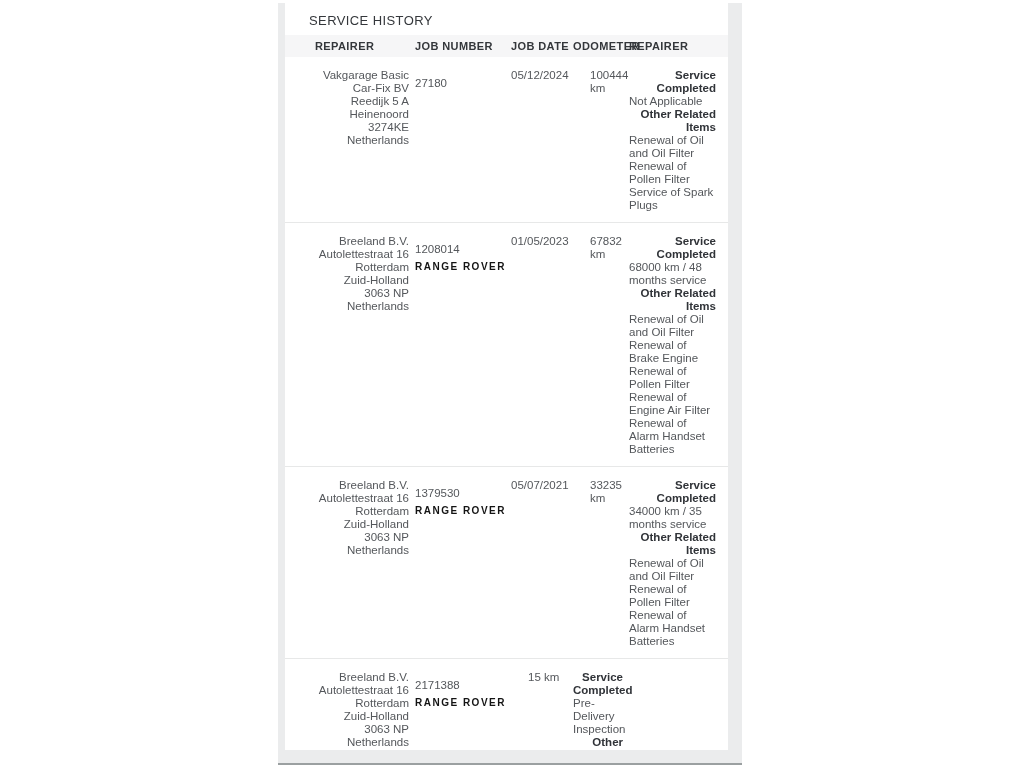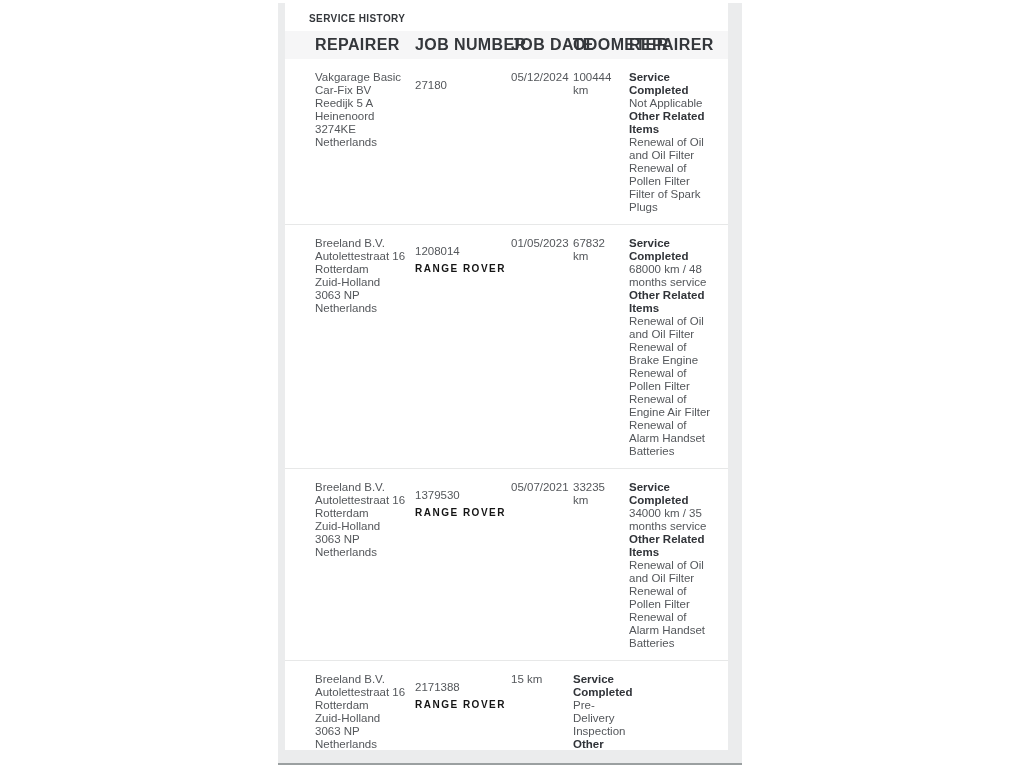--- a/index.html
+++ b/index.html
@@ -19,66 +19,67 @@
   }
   .card {
     position: absolute;
     left: 7px; top: 0px;
     width: 443px; height: 747px;
     background: #ffffff;
     overflow: hidden;
   }
   .card-title {
     padding: 10px 0 0 24px;
-    font-size: 10px;
-    font-weight: bold;
+    font-size: 13px;
+    font-weight: normal;
     letter-spacing: 0.4px;
     color: #34373b;
   }
   .thead {
     margin-top: 7px;
     background: #f6f6f7;
     display: grid;
     grid-template-columns: 100px 96px 62px 56px 1fr;
     padding: 5px 6px 5px 30px;
     align-items: center;
   }
   .thead .col-h {
-    font-size: 16px;
+    font-size: 11px;
     font-weight: bold;
     letter-spacing: 0.4px;
     color: #34373b;
     white-space: nowrap;
   }
   .trow {
     display: grid;
     grid-template-columns: 100px 96px 62px 56px 1fr;
     padding: 12px 6px 10px 30px;
     font-size: 11.5px;
     line-height: 13px;
     color: #54575b;
   }
   .trow + .trow { border-top: 1px solid #e7e8e8; }
   .cell { padding-right: 6px; }
-  .repairer-line { line-height: 13px; }
+  .repairer-line { line-height: 13px; text-align: right; }
   .job-number { line-height: 13px; margin-top: 8px; }
   .brand-logo {
     margin-top: 4px;
     font-size: 10px;
     font-weight: bold;
     letter-spacing: 1.5px;
     color: #141414;
     white-space: nowrap;
   }
   .brand-logo:empty { display: none; }
-  .odo-line { line-height: 13px; }
+  .odo-line { line-height: 13px; margin-left: 17px; }
   .detail-item { line-height: 13px; }
   .detail-item.bold {
     font-weight: bold;
     color: #303338;
+    text-align: right;
   }
 </style>
 </head>
 <body>
 
 <div class="panel">
   <div class="card">
 
     <div class="card-title">SERVICE HISTORY</div>
 
@@ -108,21 +109,21 @@
     <div class="cell odometer">
             <div class="odo-line">100444</div>
             <div class="odo-line">km</div>
           </div>
     <div class="cell details">
             <div class="detail-item bold">Service Completed</div>
             <div class="detail-item">Not Applicable</div>
             <div class="detail-item bold">Other Related Items</div>
             <div class="detail-item">Renewal of Oil and Oil Filter</div>
             <div class="detail-item">Renewal of Pollen Filter</div>
-            <div class="detail-item">Filter of Spark Plugs</div>
+            <div class="detail-item">Service of Spark Plugs</div>
           </div>
   </div>
 
   <div class="trow">
     <div class="cell repairer">
             <div class="repairer-line">Breeland B.V.</div>
             <div class="repairer-line">Autolettestraat 16</div>
             <div class="repairer-line">Rotterdam</div>
             <div class="repairer-line">Zuid-Holland</div>
             <div class="repairer-line">3063 NP</div>

